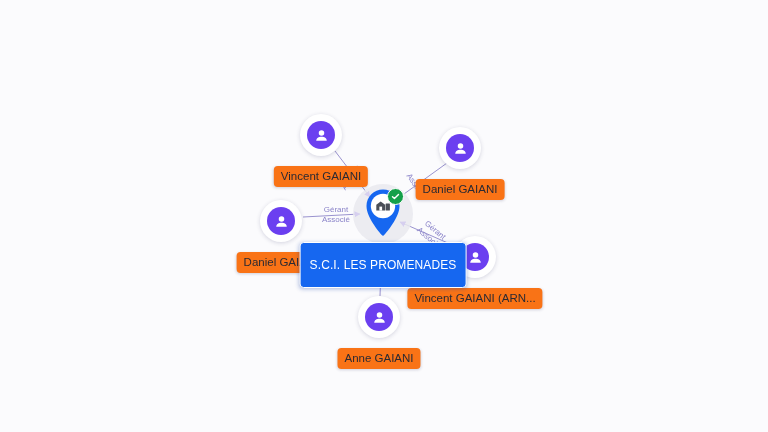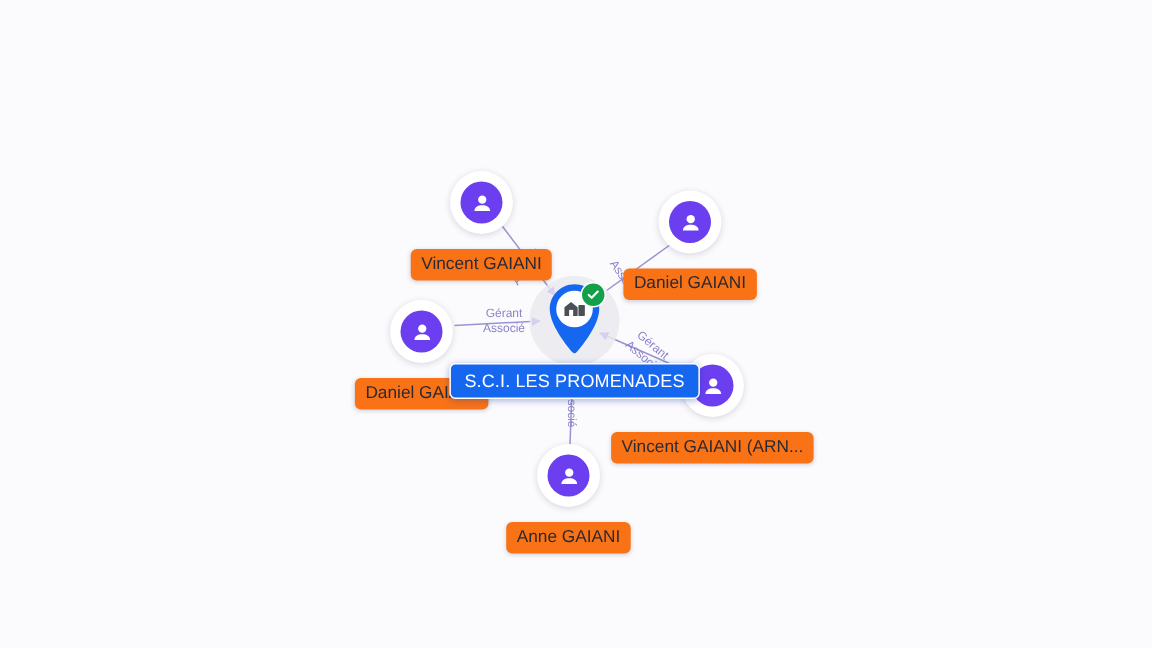--- a/index.html
+++ b/index.html
@@ -112,21 +112,21 @@
     position: absolute;
     top: 28px;
     left: 50%;
     transform: translateX(-50%);
     white-space: nowrap;
     background: #1667f0;
     color: #ffffff;
     font-size: 12px;
     line-height: 16px;
     font-weight: 400;
-    padding: 3px 9px;
+    padding: 14px 9px;
     border-radius: 4px;
     border: 1.5px solid #ffffff;
     box-shadow: 0 1px 4px rgba(20,60,160,0.35);
     letter-spacing: 0.1px;
   }
 
   
   .edge-label {
     position: absolute;
     color: #8b84c9;

